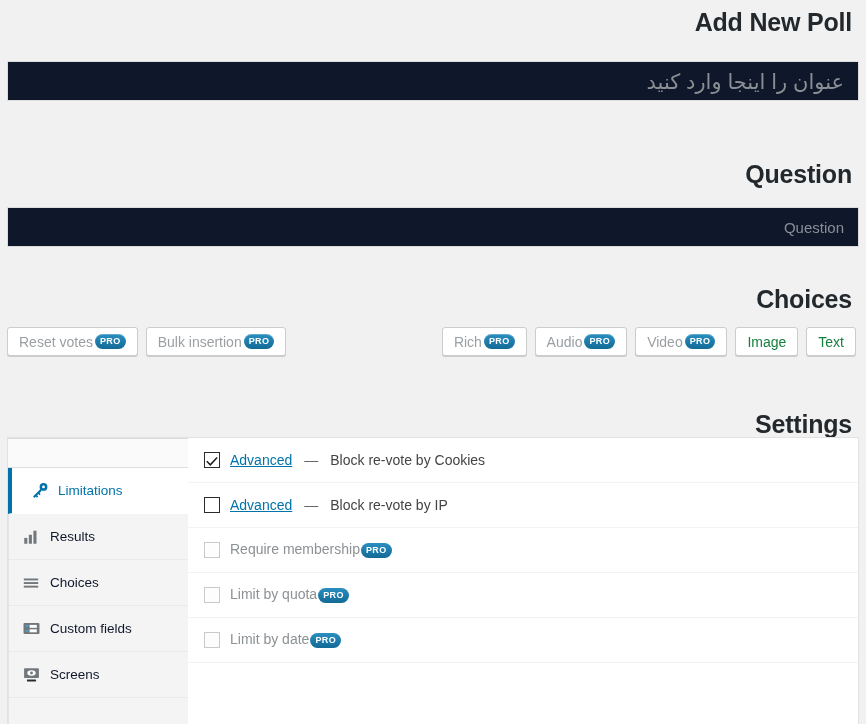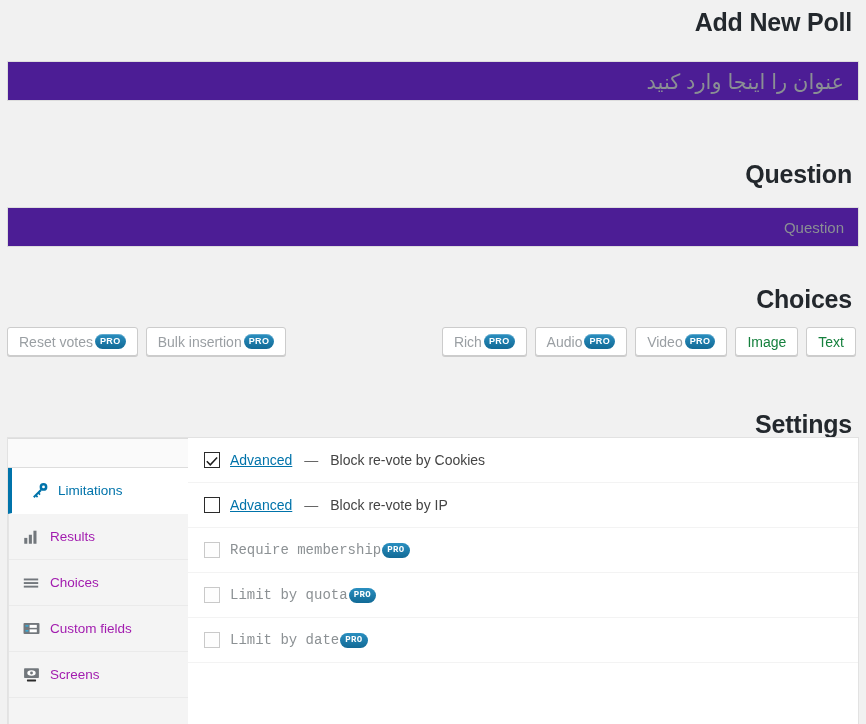--- a/index.html
+++ b/index.html
@@ -25,21 +25,21 @@
   #title-heading{top:8px;}
   #question-heading{top:160px;}
   #choices-heading{top:285px;}
   #settings-heading{top:394px;margin-top:16px;}
 
   
   .big-input{
     position:absolute;
     left:7px;right:7px;
     height:38px;
-    background:#4c1d95;
+    background:#0f172a;
     border:1px solid #dddddd;
     box-sizing:border-box;
     display:flex;
     align-items:center;
     justify-content:flex-start;
     padding:0 14px;
     box-shadow:0 0 0 transparent;
   }
   #title-input{top:61px;height:40px;}
   #question-input{top:207px;height:40px;}
@@ -133,21 +133,21 @@
   .tab{
     height:46px;
     display:flex;
     flex-direction:row-reverse;
     align-items:center;
     justify-content:flex-start;
     gap:9px;
     padding:0 14px 0 12px;
     box-sizing:border-box;
     font-size:13.5px;
-    color:#a21caf;
+    color:#0f172a;
     cursor:pointer;
     background:#f4f4f4;
     border-bottom:1px solid #eaeaea;
     position:relative;
   }
   .tab.partial{
     height:30px;
     background:#fafafa;
     border:1px solid #dddddd;
     border-right:none;
@@ -184,21 +184,21 @@
     align-items:center;
     justify-content:flex-end;
     gap:10px;
     padding:0 8px 0 16px;
     border-bottom:1px solid #f3f3f3;
     box-sizing:border-box;
     font-size:14px;
     color:#444444;
   }
   .setting-row .lbl{white-space:nowrap;line-height:1;}
-  .setting-row .lbl.dim{color:#8c9194;font-family:Liberation Mono, monospace;}
+  .setting-row .lbl.dim{color:#8c9194;}
   .dash{color:#666;padding:0 2px;}
   .adv-link{
     color:#0073aa;
     text-decoration:underline;
     font-size:14px;
     cursor:pointer;
     white-space:nowrap;
   }
   .cbx{
     width:16px;height:16px;

